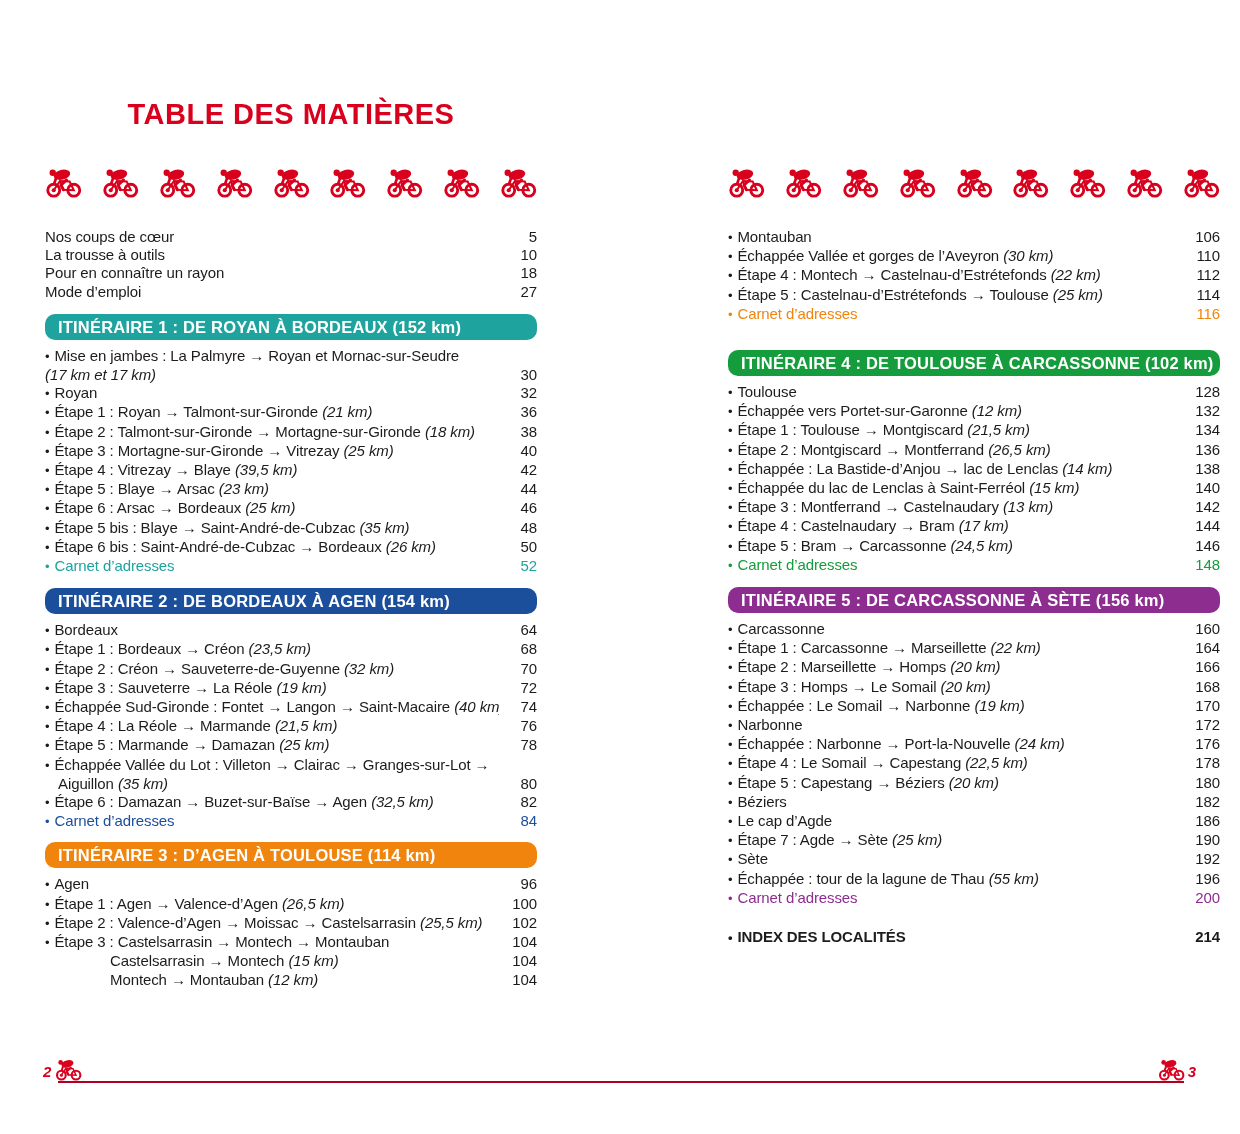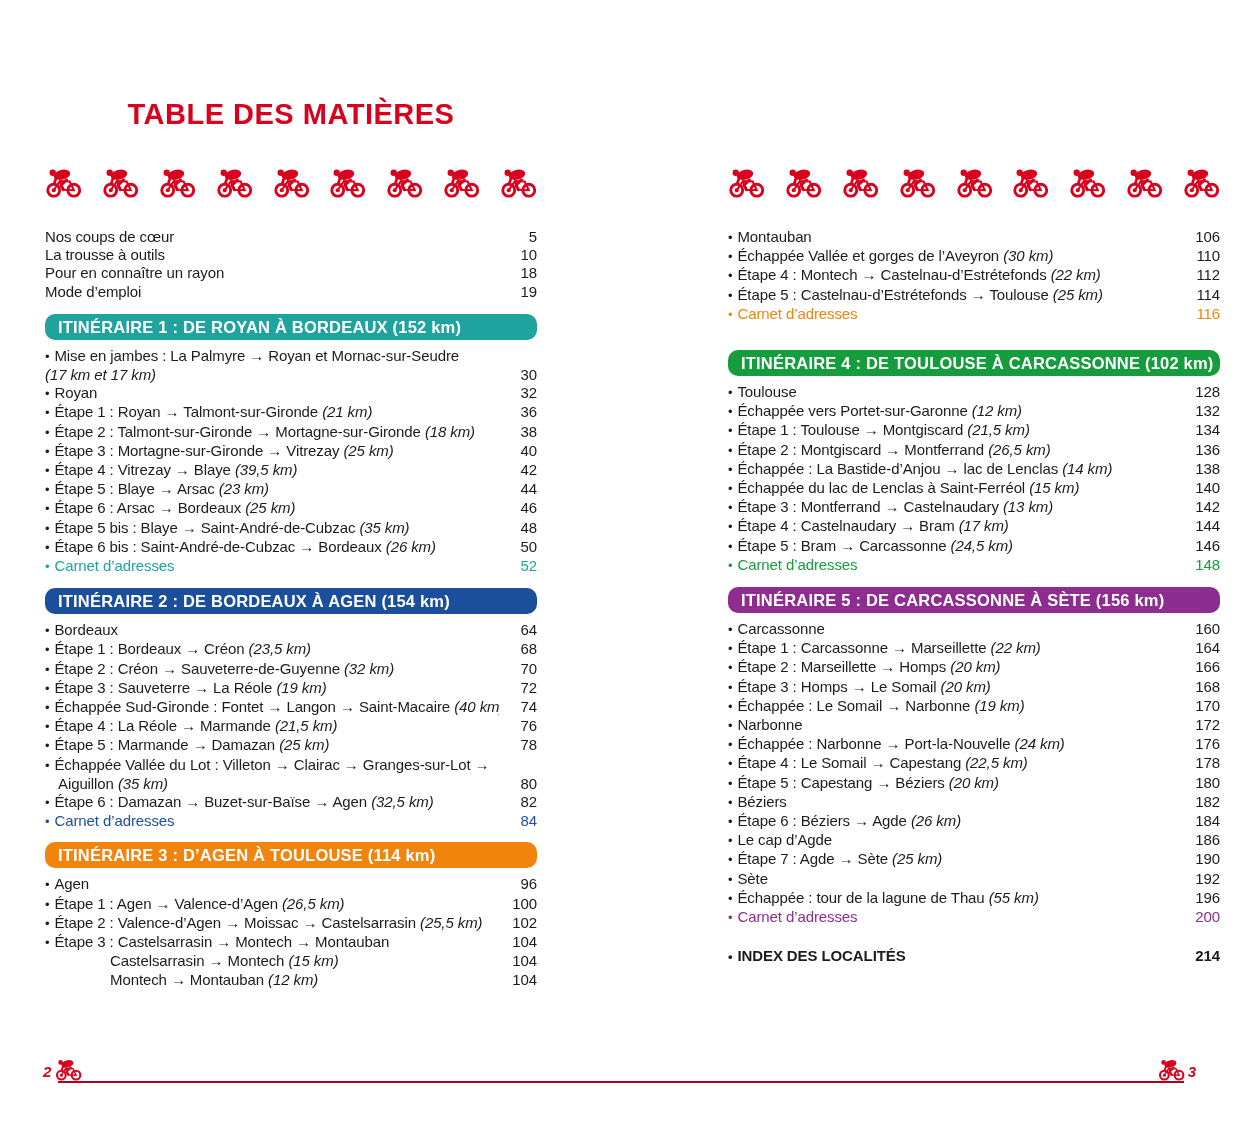--- a/index.html
+++ b/index.html
@@ -207,21 +207,21 @@
           <div class="row">
             <span class="row-left">La trousse à outils</span>
             <span class="pg">10</span>
           </div>
           <div class="row">
             <span class="row-left">Pour en connaître un rayon</span>
             <span class="pg">18</span>
           </div>
           <div class="row">
             <span class="row-left">Mode d’emploi</span>
-            <span class="pg">19</span>
+            <span class="pg">27</span>
           </div>
         </div>
       </div>
       <div class="block section" id="itin1">
         <div class="sec-header" style="background: rgb(31, 163, 158);">ITINÉRAIRE 1 : DE ROYAN À BORDEAUX (152 km)</div>
         <div class="rows">
           <div class="row">
             <span class="row-left"><span class="bullet">•</span>Mise en jambes : La Palmyre → Royan et Mornac-sur-Seudre</span>
             <span class="pg"></span>
           </div>
@@ -583,24 +583,20 @@
             <span class="row-left"><span class="bullet">•</span>Étape 4 : Le Somail → Capestang<i class="km"> (22,5 km)</i></span>
             <span class="pg">178</span>
           </div>
           <div class="row">
             <span class="row-left"><span class="bullet">•</span>Étape 5 : Capestang → Béziers<i class="km"> (20 km)</i></span>
             <span class="pg">180</span>
           </div>
           <div class="row">
             <span class="row-left"><span class="bullet">•</span>Béziers</span>
             <span class="pg">182</span>
-          </div>
-          <div class="row">
-            <span class="row-left"><span class="bullet">•</span>Étape 6 : Béziers → Agde<i class="km"> (26 km)</i></span>
-            <span class="pg">184</span>
           </div>
           <div class="row">
             <span class="row-left"><span class="bullet">•</span>Le cap d’Agde</span>
             <span class="pg">186</span>
           </div>
           <div class="row">
             <span class="row-left"><span class="bullet">•</span>Étape 7 : Agde → Sète<i class="km"> (25 km)</i></span>
             <span class="pg">190</span>
           </div>
           <div class="row">

